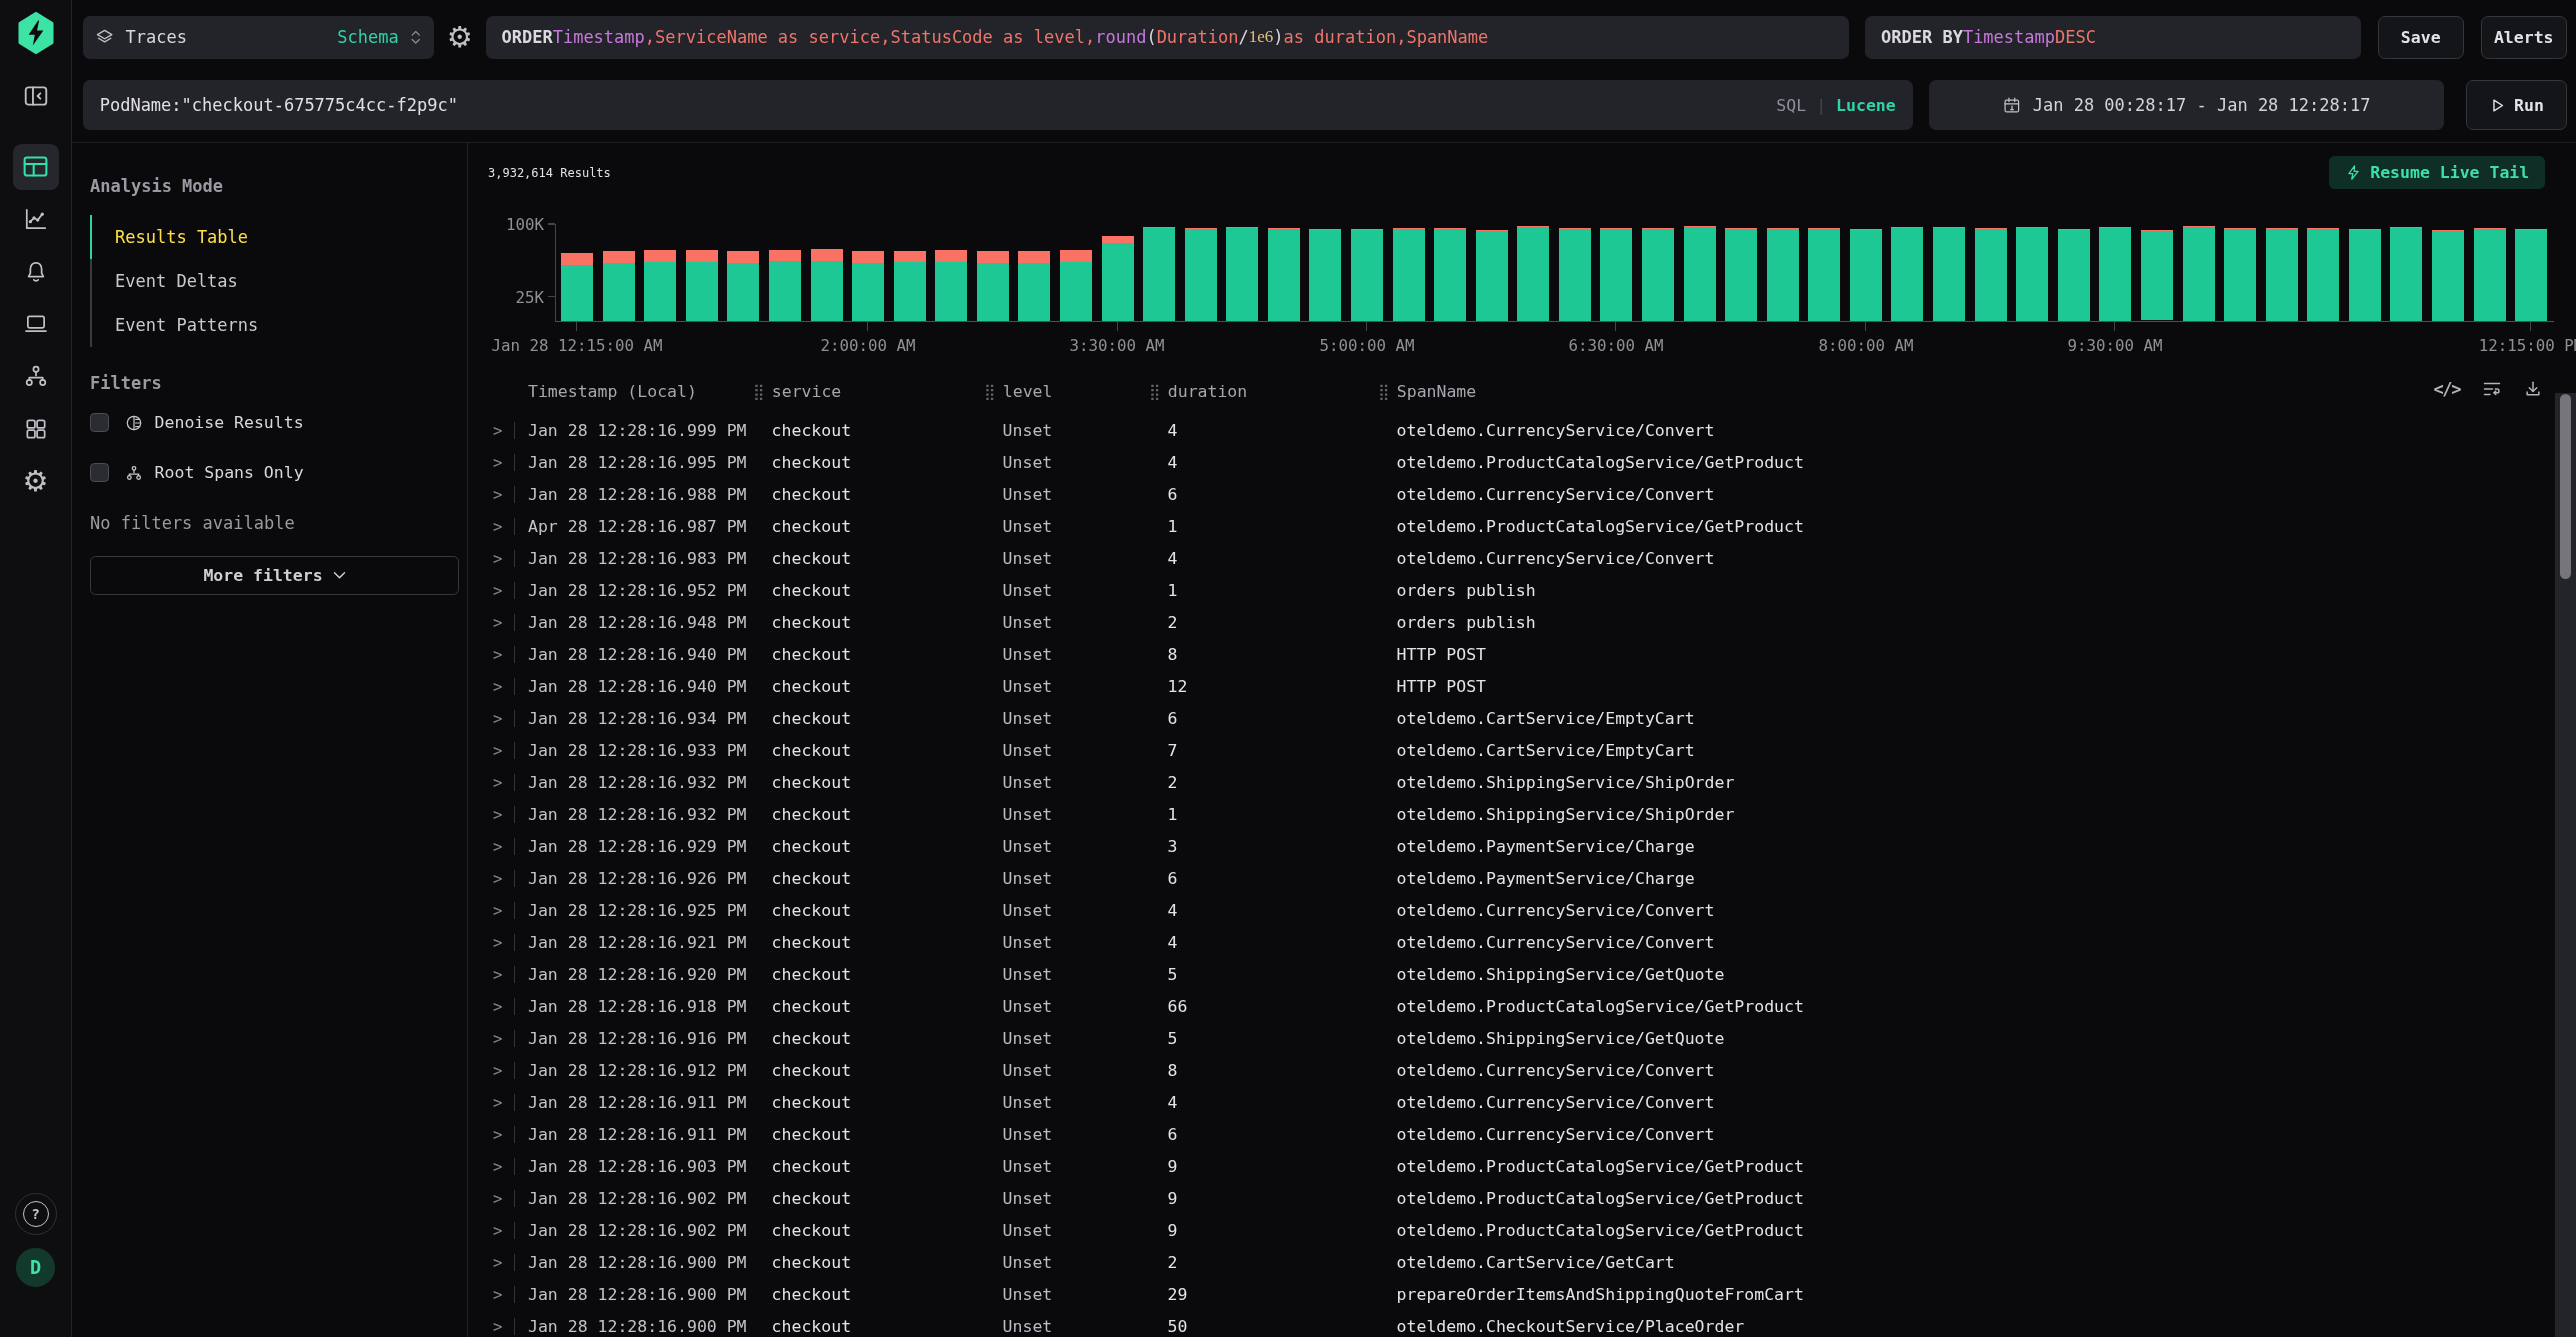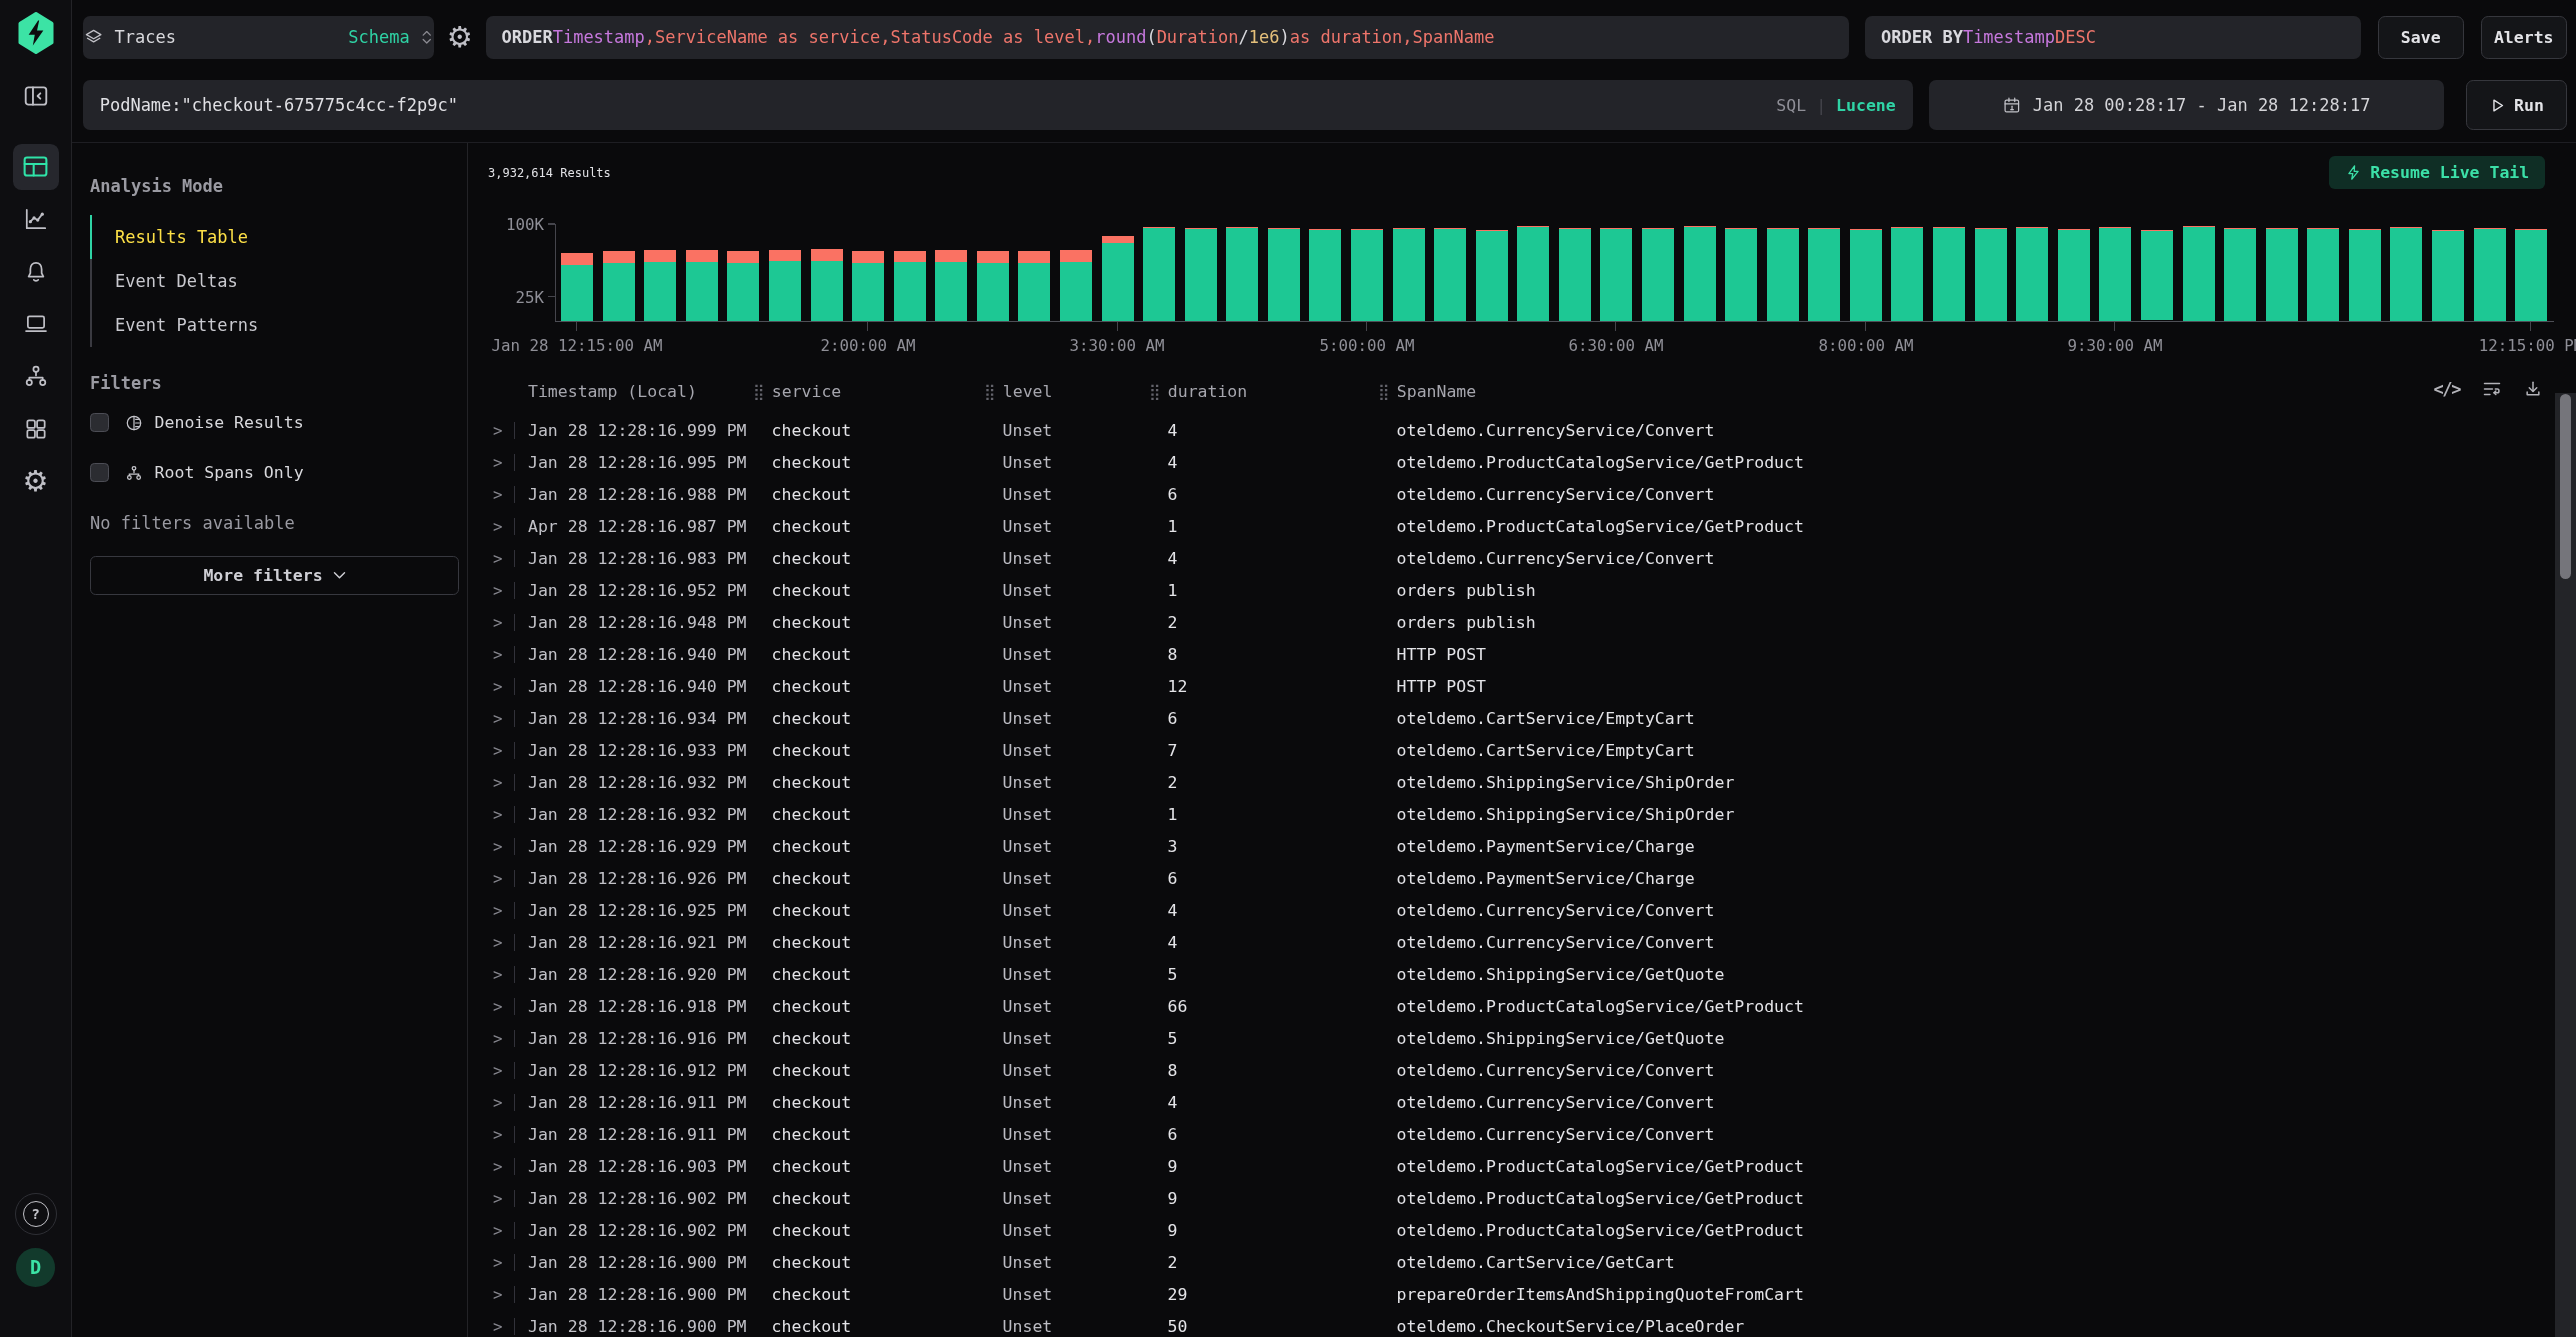--- a/index.html
+++ b/index.html
@@ -14,21 +14,21 @@
   .rb{margin-top:6.4px}
   .gear-glyph{font-family:"DejaVu Sans",sans-serif;font-size:29px;line-height:1}
   .help{margin-top:auto;width:40px;height:40px;border:1.4px solid #2e2f35;border-radius:50%;display:flex;align-items:center;justify-content:center;margin-bottom:13px;cursor:pointer}
   .help-inner{width:24px;height:24px;border:1.4px solid #c2c2c8;border-radius:50%;display:flex;align-items:center;justify-content:center;font-size:14.3px;font-weight:bold;color:#c2c2c8}
   .avatar{width:39px;height:39px;border-radius:50%;background:#123a2c;color:#3ce3a5;font-weight:bold;font-size:18.6px;display:flex;align-items:center;justify-content:center;margin-bottom:50px;cursor:pointer}
   
   .topbar{position:absolute;left:72px;right:0;top:0;height:143px;border-bottom:0.7px solid #1e1e23;box-sizing:border-box}
   .row1{position:absolute;left:10.7px;right:9.3px;top:15.8px;height:43px;display:flex;align-items:center}
   .row2{position:absolute;left:10.7px;right:9.3px;top:80px;height:50px;display:flex;align-items:center}
   .box{background:#232429;border-radius:7.2px;display:flex;align-items:center;box-sizing:border-box}
-  .src-box{width:351px;height:43px;padding:0 1px;gap:11.5px;cursor:pointer}
+  .src-box{width:351px;height:43px;padding:0 12px;gap:11.5px;cursor:pointer}
   .src-label{font-size:17px}
   .schema{color:#2fd3a5;font-weight:normal;font-size:17px;margin-left:auto}
   .updown{color:#8b8b92}
   .gear-btn{color:#bfbfc6;margin:0 13px;cursor:pointer}
   .sql-box{flex:1;height:43px;padding:0 15.8px;font-size:17px;white-space:nowrap;overflow:hidden;cursor:text}
   .order-box{width:496px;height:43px;padding:0 15.8px;margin-left:15.8px;font-size:17px;white-space:nowrap;overflow:hidden;cursor:text}
   .tok-kw{font-weight:bold}
   .btn{height:43px;border:0.7px solid #36373d;border-radius:7.2px;background:#141518;display:flex;align-items:center;justify-content:center;font-weight:bold;font-size:16.5px;color:#e3e3e7;cursor:pointer;box-sizing:border-box}
   .save{width:86px;margin-left:16.5px}
   .alerts{width:86px;margin-left:17px}
@@ -174,21 +174,21 @@
         <span style="color: rgb(198, 120, 221);">Timestamp</span>
         <span style="color: rgb(238, 117, 107);">, </span>
         <span style="color: rgb(238, 117, 107);">ServiceName as service</span>
         <span style="color: rgb(238, 117, 107);">, </span>
         <span style="color: rgb(238, 117, 107); text-align: center;">StatusCode as level</span>
         <span style="color: rgb(238, 117, 107);">, </span>
         <span style="color: rgb(198, 120, 221);">round</span>
         <span style="color: rgb(217, 217, 222);">(</span>
         <span style="color: rgb(238, 117, 107);">Duration</span>
         <span style="color: rgb(217, 217, 222);"> / </span>
-        <span style="color: rgb(229, 192, 123);">1e6</span>
+        <span style="color: rgb(229, 192, 123); font-family: Liberation Serif, serif;">1e6</span>
         <span style="color: rgb(217, 217, 222);">)</span>
         <span style="color: rgb(238, 117, 107);"> as duration</span>
         <span style="color: rgb(238, 117, 107);">, </span>
         <span style="color: rgb(238, 117, 107);">SpanName</span>
       </div>
     <div class="box order-box" id="order-tokens">
         <span class="tok-kw" style="color: rgb(217, 217, 222);">ORDER BY </span>
         <span style="color: rgb(198, 120, 221);">Timestamp</span>
         <span style="color: rgb(238, 117, 107);"> DESC</span>
       </div>

